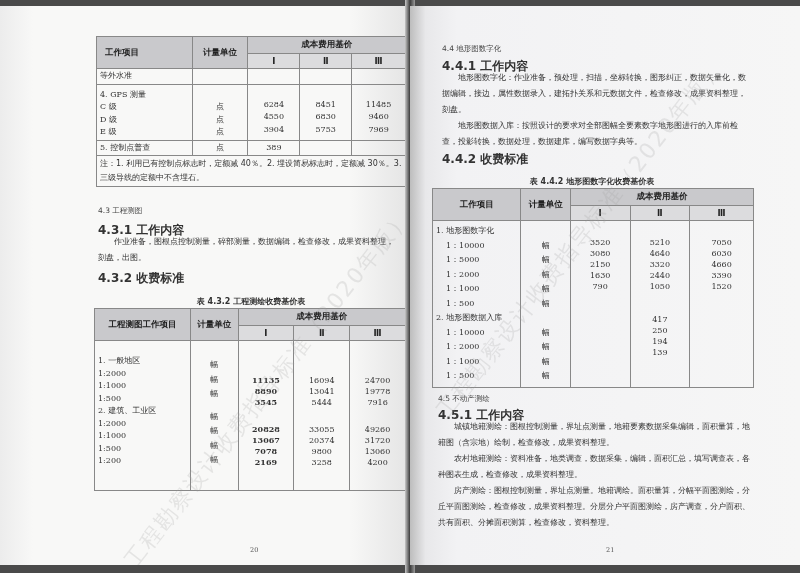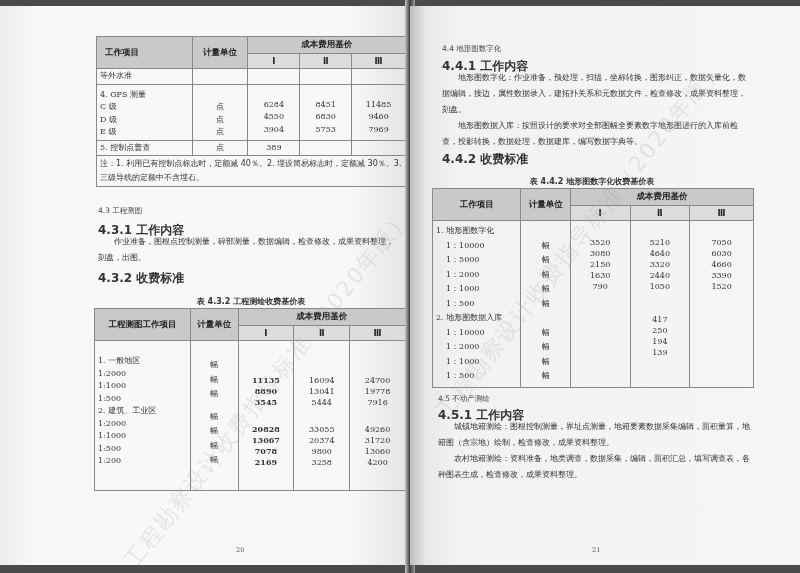--- a/index.html
+++ b/index.html
@@ -20,21 +20,21 @@
   .num { text-align: center; font-size: 8px; }
   .unit { text-align: center; font-family: "DejaVu Sans", sans-serif; font-size: 8px; }
   .item { font-size: 8px; }
   .note { font-size: 8px; line-height: 14px; padding: 2px 4px; border: 1px solid #888; font-family: "DejaVu Sans", sans-serif; }
 
   .txt { position: absolute; font-family: "DejaVu Sans", sans-serif; font-size: 8px; color: #333; }
   .h3 { font-size: 7.5px; color: #444; }
   .h4 { font-weight: bold; font-size: 12px; }
   .para { font-size: 8px; line-height: 16px; text-indent: 2em; }
   .caption { font-weight: bold; font-size: 8px; text-align: center; }
-  .pagenum { font-size: 6.5px; color: #555; font-family: "DejaVu Serif", serif; }
+  .pagenum { font-size: 6.5px; color: #555; font-family: "DejaVu Serif", serif; margin-left: 14px; }
 
   .wm { position: absolute; font-family: "DejaVu Sans", sans-serif; font-size: 22px; color: rgba(160,160,160,0.22); transform: rotate(-52deg); transform-origin: left top; white-space: nowrap; pointer-events: none; letter-spacing: 2px; }
 </style>
 </head>
 <body>
 
 <div class="spread">
 
   <div class="page left">
 
@@ -294,18 +294,19 @@
           <div style="height:11px;line-height:11px">1520</div>
         </td>
       </tr>
     </tbody>
       </table>
 
     <div class="txt h3" style="left:28px; top:388px;">4.5 不动产测绘</div>
     <div class="txt h4" style="left:28px; top:401px;">4.5.1 工作内容</div>
     <div class="txt para" style="left:28px; top:413px; width:312px;">城镇地籍测绘：图根控制测量，界址点测量，地籍要素数据采集编辑，面积量算，地籍图（含宗地）绘制，检查修改，成果资料整理。</div>
     <div class="txt para" style="left:28px; top:445px; width:312px;">农村地籍测绘：资料准备，地类调查，数据采集，编辑，面积汇总，填写调查表，各种图表生成，检查修改，成果资料整理。</div>
+    <div class="txt para" style="left:28px; top:477px; width:312px;">房产测绘：图根控制测量，界址点测量。地籍调绘。面积量算，分幅平面图测绘，分丘平面图测绘，检查修改，成果资料整理。分层分户平面图测绘，房产调查，分户面积、共有面积、分摊面积测算，检查修改，资料整理。</div>
 
     <div class="txt pagenum" style="left:182px; top:540px;">21</div>
 
     <div class="wm" style="left:20px; top:400px;">工程勘察设计收费指导标准（2020年版）</div>
   </div>
 </div>
 
 </body></html>

